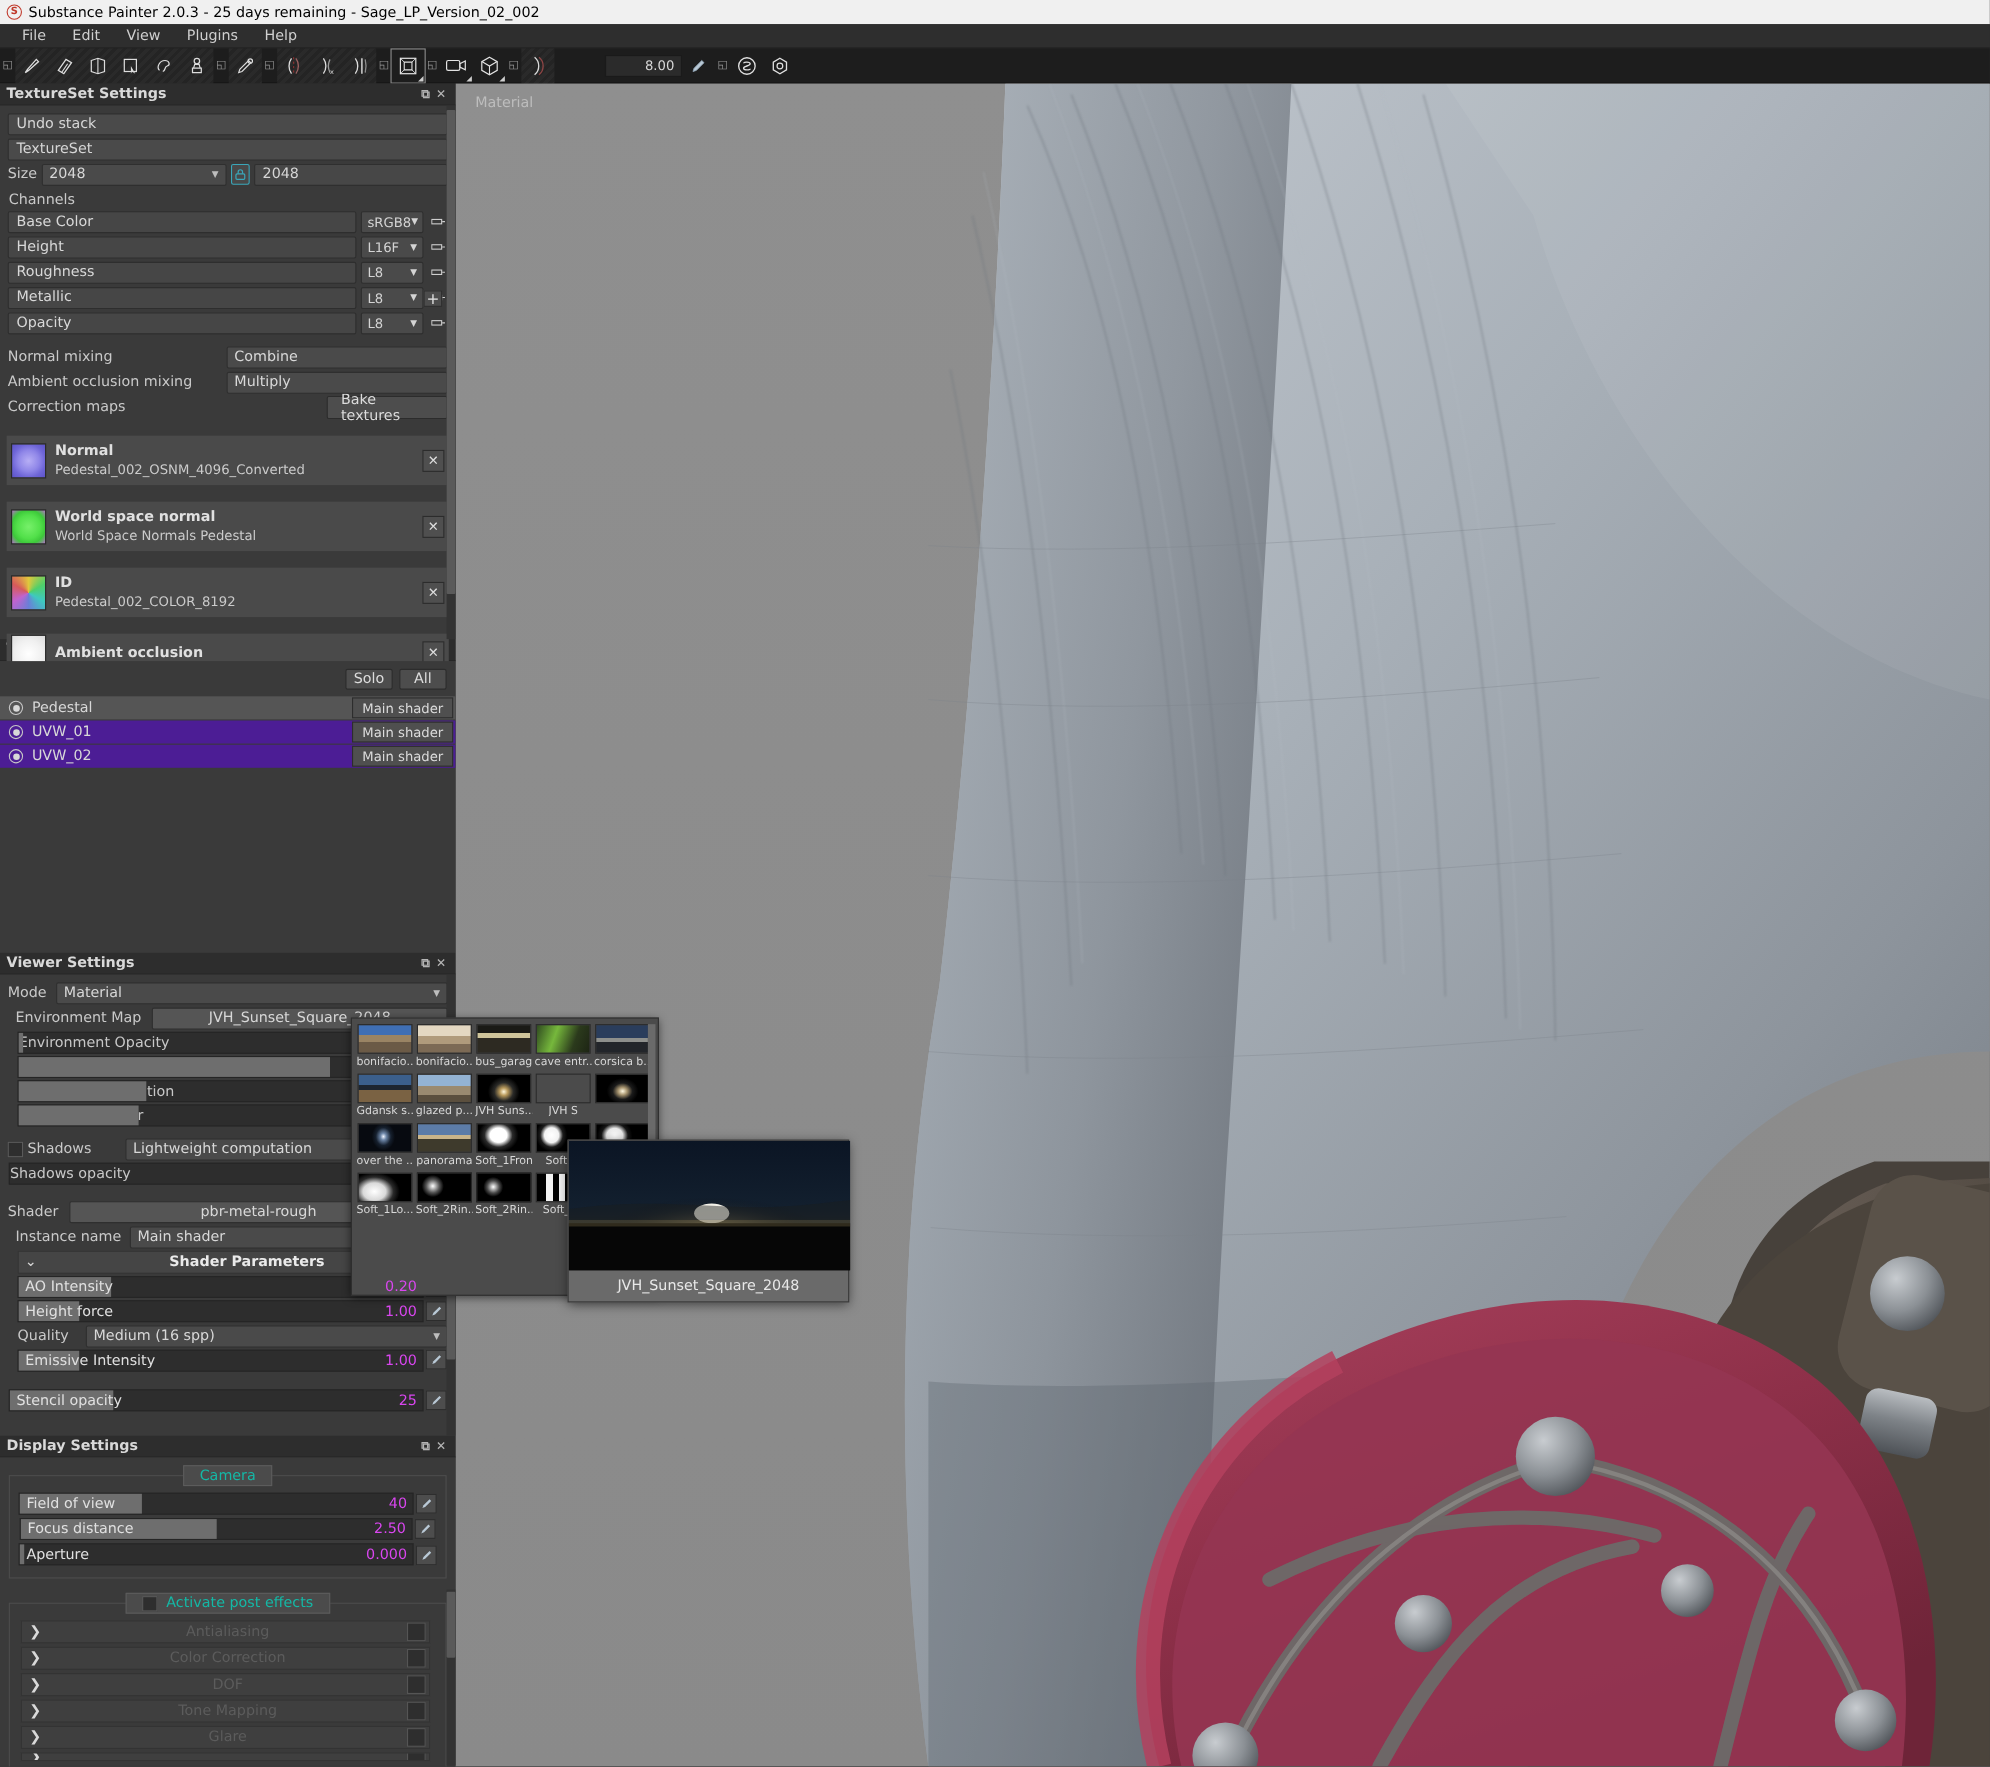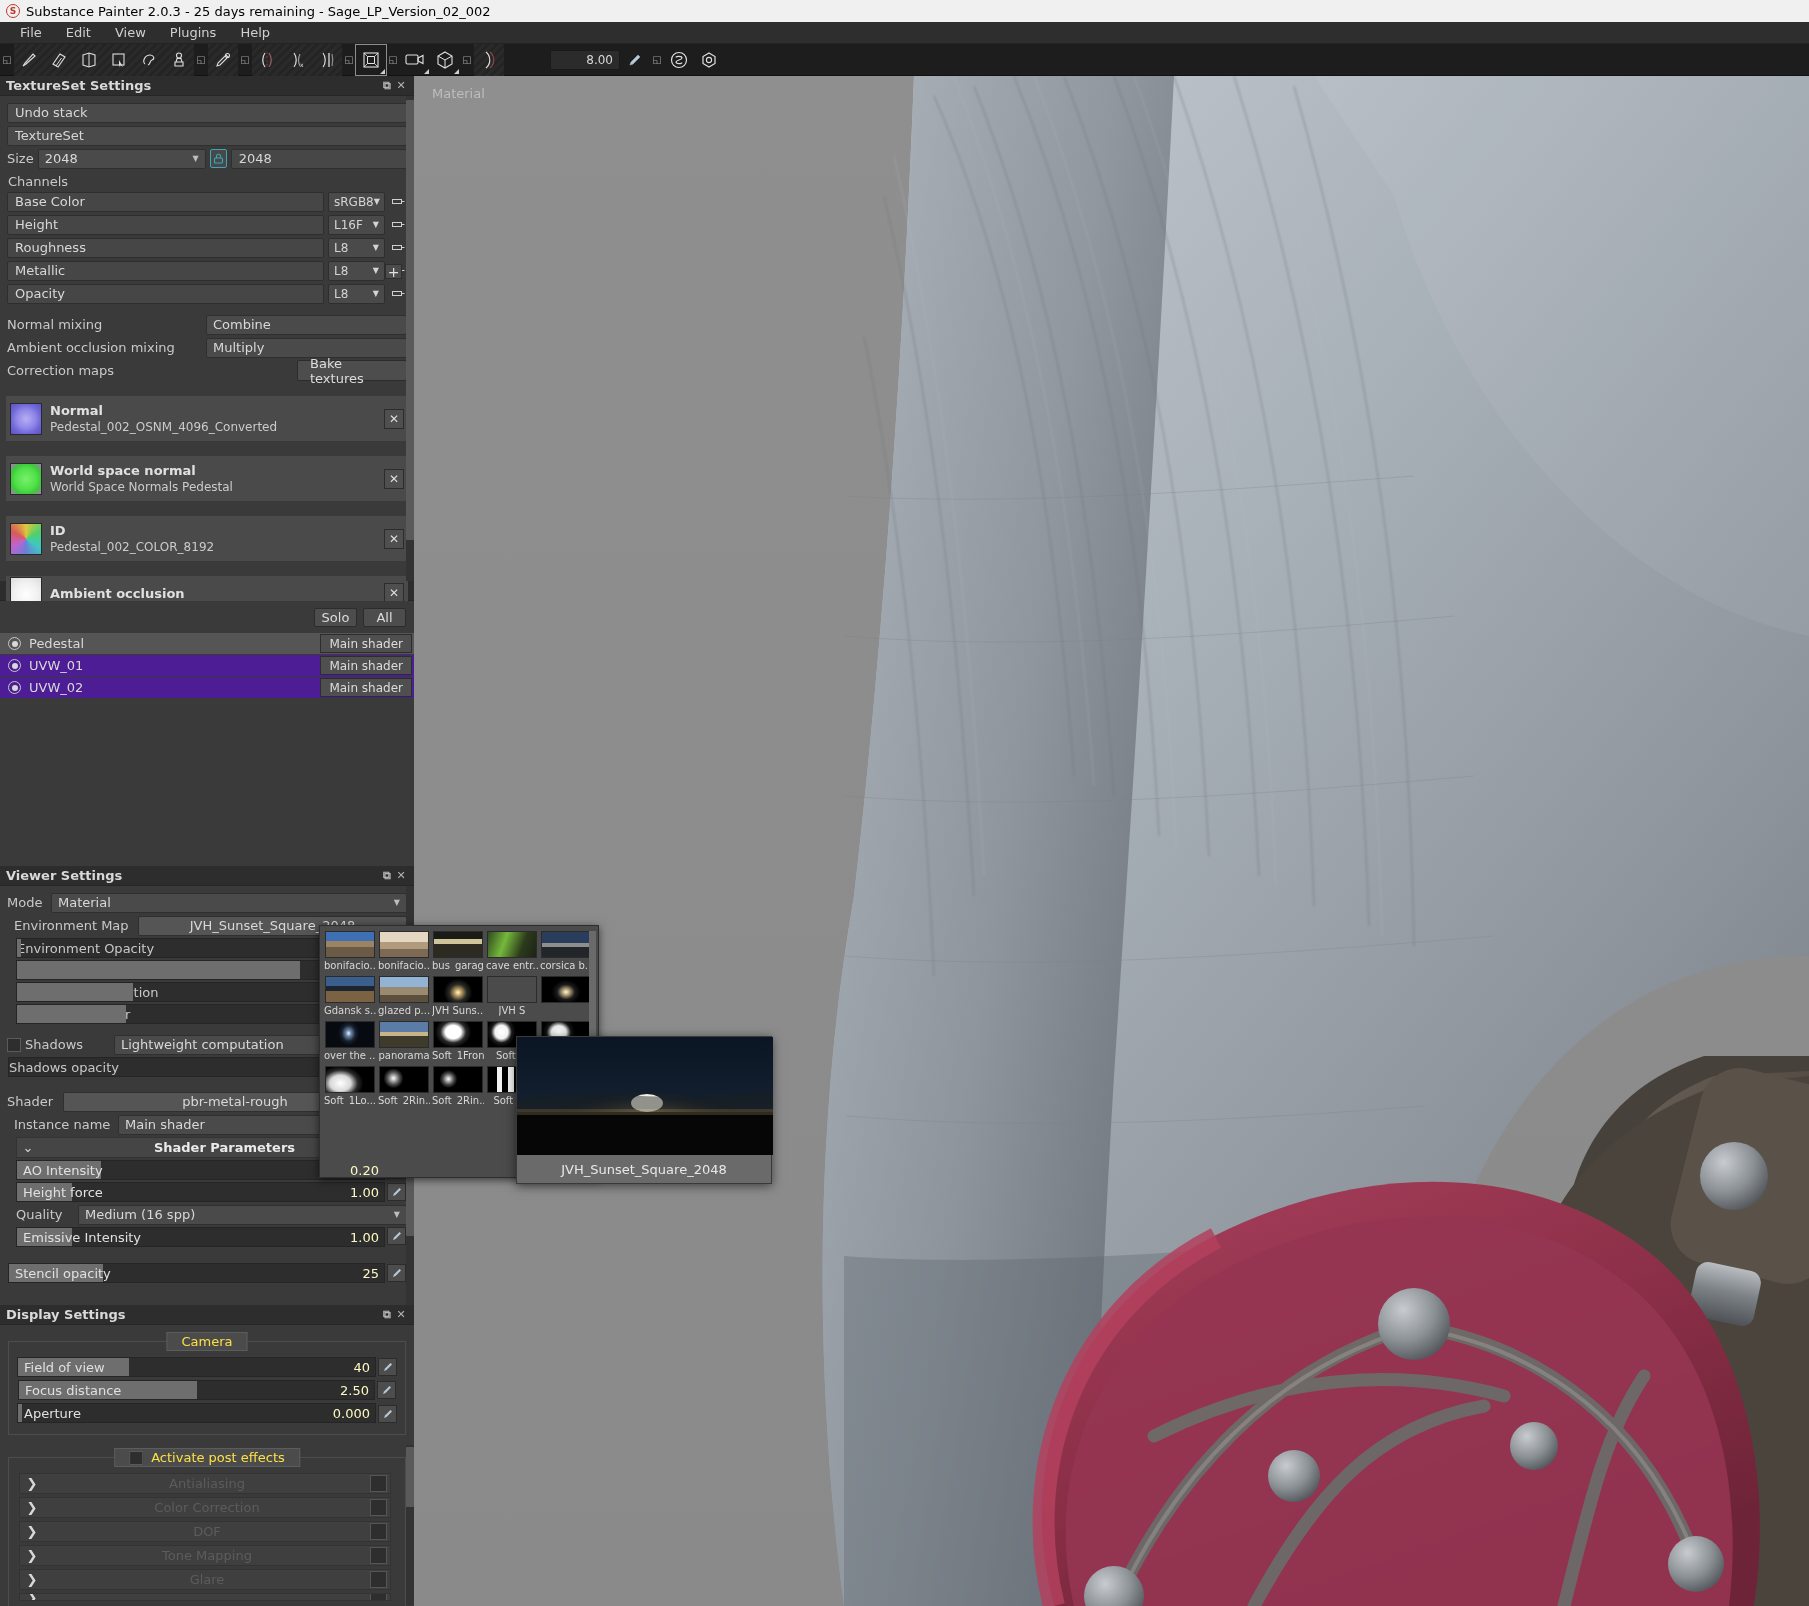--- a/index.html
+++ b/index.html
@@ -92,28 +92,28 @@
      display:flex;align-items:center;justify-content:center;flex:none;}
   .radio i{ width:6px;height:6px;border-radius:50%;background:#d8d8d8;display:block;}
   .ts-name{ flex:1;font-size:13px;color:#d8d8d8;}
   .ts-shader{ height:19px;background:#4f4f4f;border:1px solid #2d2d2d;padding:0 8px;font-size:12px;
      display:flex;align-items:center;color:#dcdcdc;margin-right:2px;}
   
   .slider-row{ position:relative;height:20px;margin:2px 8px;background:#2d2d2d;border:1px solid #252525;
      display:flex;align-items:center;}
   .slider-fill{ position:absolute;left:0;top:0;bottom:0;background:#6e6e6e;}
   .slider-row .sl-label{ position:relative;z-index:2;padding-left:6px;font-size:13px;color:#e0e0e0;}
-  .slider-row .sl-val{ position:relative;z-index:2;margin-left:auto;padding-right:5px;font-size:13px;color:#fef9c3;}
+  .slider-row .sl-val{ position:relative;z-index:2;margin-left:auto;padding-right:5px;font-size:13px;color:#d946ef;}
   .pencil{ width:19px;height:18px;background:#4d4d4d;border:1px solid #2c2c2c;display:flex;align-items:center;
      justify-content:center;flex:none;margin-left:2px;}
   .env-slider{ position:relative;height:20px;margin:2px 8px 2px 16px;background:#2d2d2d;border:1px solid #252525;display:flex;align-items:center;}
   
   .groupbox{ border:1px solid #4d4d4d;margin:12px 8px 8px;padding:12px 6px 8px;position:relative;}
   .groupbox > .gtitle{ position:absolute;top:-10px;left:50%;transform:translateX(-50%);
-     background:#4b4b4b;border:1px solid #5c5c5c;padding:1px 14px;font-size:13px;color:#fde047;white-space:nowrap;}
+     background:#4b4b4b;border:1px solid #5c5c5c;padding:1px 14px;font-size:13px;color:#14b8a6;white-space:nowrap;}
   .effect-row{ display:flex;align-items:center;height:21px;margin:3px 8px 3px 14px;background:#3f3f3f;border:1px solid #333;}
   .effect-row .chev{ width:24px;text-align:center;color:#d9d9d9;font-size:13px;}
   .effect-row .etitle{ flex:1;text-align:center;font-weight:normal;color:#5c5c5c;font-size:13px;}
   .effect-row .ebox{ width:17px;height:17px;background:#2e2e2e;border:1px solid #555;margin-right:3px;}
   .check{ width:14px;height:14px;background:#2e2e2e;border:1px solid #5a5a5a;flex:none;}
   .scrollbar{ position:absolute;right:0;top:0;bottom:0;width:8px;background:#333;}
   .scrollthumb{ position:absolute;right:0;width:8px;background:#5a5a5a;border-radius:1px;}
   
   #viewport{ position:absolute;left:414px;top:76px;width:1395px;height:1530px;overflow:hidden;background:#8c8c8c;}
   #vp-label{ position:absolute;left:18px;top:10px;font-size:13px;color:#bdbdbd;}

